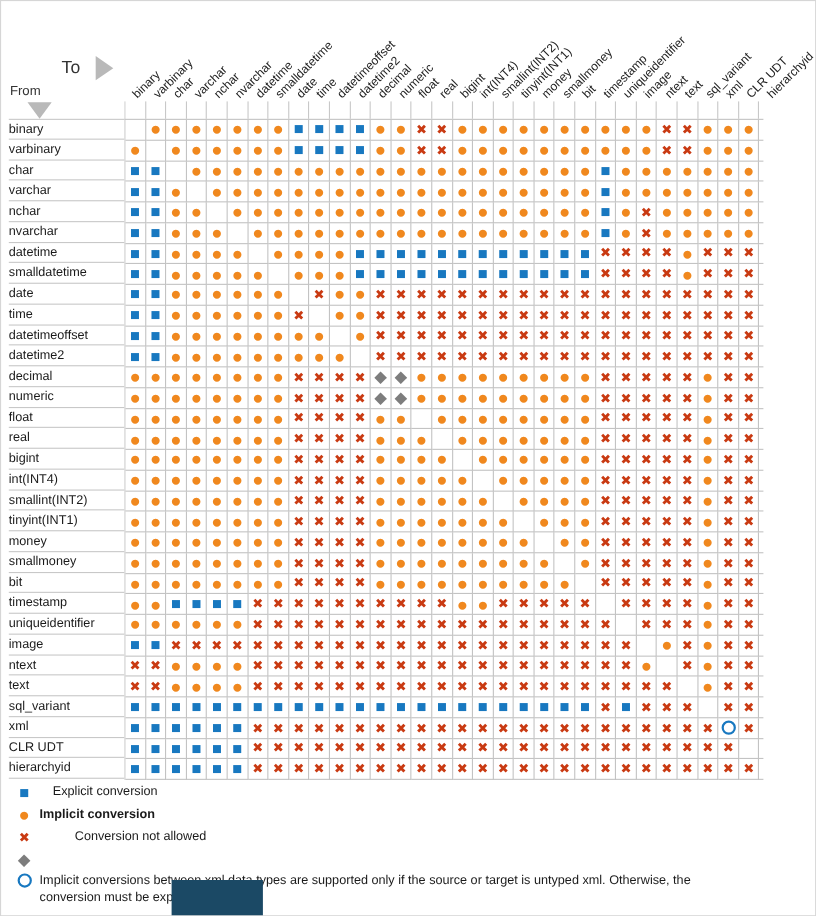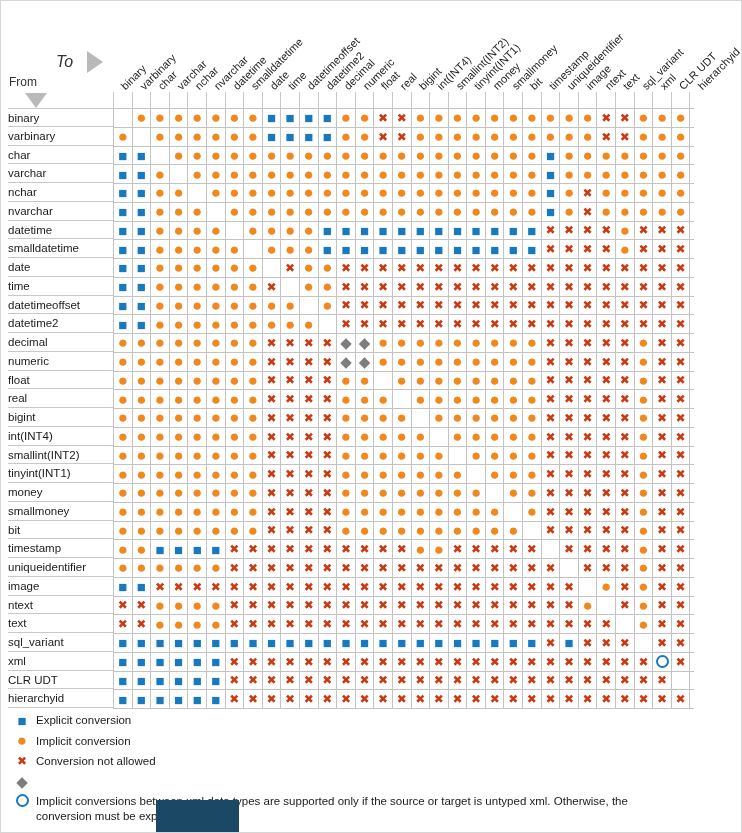--- a/index.html
+++ b/index.html
@@ -1,19 +1,19 @@
 <!DOCTYPE html>
 <html><head>
 <meta charset="utf-8">
 <style>
   html,body{margin:0;padding:0;background:#fff;}
   #page{position:relative;width:740px;height:831px;background:#fff;border:1px solid #d6d6d6;
         font-family:"Liberation Sans","DejaVu Sans",sans-serif;overflow:hidden;}
   
-  #to-label{position:absolute;left:55px;top:52px;font-size:16px;color:#333;font-style:italic;}
+  #to-label{position:absolute;left:55px;top:52px;font-size:16px;color:#333;}
   #from-label{position:absolute;left:8px;top:74px;font-size:12px;color:#333;}
   .tri-right{position:absolute;left:86px;top:50px;width:0;height:0;
      border-top:11px solid transparent;border-bottom:11px solid transparent;border-left:16px solid #b9b9b9;}
   .tri-down{position:absolute;left:24px;top:92px;width:0;height:0;
      border-left:11px solid transparent;border-right:11px solid transparent;border-top:15px solid #b9b9b9;}
   
   #collabels{position:absolute;left:112px;top:0;height:91px;width:600px;}
   #collabels span{position:absolute;bottom:0px;font-size:11px;color:#222;white-space:nowrap;
      transform:rotate(-45deg);transform-origin:0 100%;}
   
@@ -3112,33 +3112,33 @@
       <div>xml</div>
       <div>CLR UDT</div>
       <div>hierarchyid</div>
     </div>
 
   <div id="legend">
       <div class="lg-item">
         <span class="lg-sym">
           <span class="s-exp">■</span>
         </span>
-        <span class="lg-text" style="max-width: 640px;">Explicit conversion</span>
+        <span class="lg-text" style="max-width: 640px; margin-left: 12px;">Explicit conversion</span>
       </div>
       <div class="lg-item">
         <span class="lg-sym">
           <span class="s-imp">●</span>
         </span>
-        <span class="lg-text" style="max-width: 640px;">Implicit conversion</span>
+        <span class="lg-text" style="max-width: 640px; font-weight: bold;">Implicit conversion</span>
       </div>
       <div class="lg-item">
         <span class="lg-sym">
           <span class="s-no">✖</span>
         </span>
-        <span class="lg-text" style="max-width: 640px;">Conversion not allowed</span>
+        <span class="lg-text" style="max-width: 640px; margin-left: 32px;">Conversion not allowed</span>
       </div>
       <div class="lg-item">
         <span class="lg-sym">
           <span class="s-cast">◆</span>
         </span>
       </div>
       <div class="lg-item">
         <span class="lg-sym">
           <span class="s-ring"></span>
         </span>

